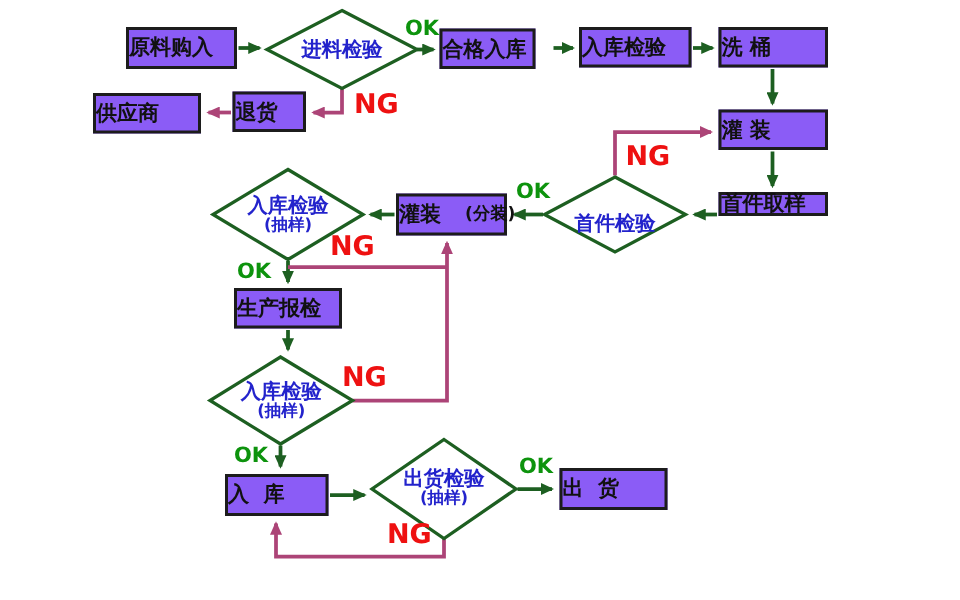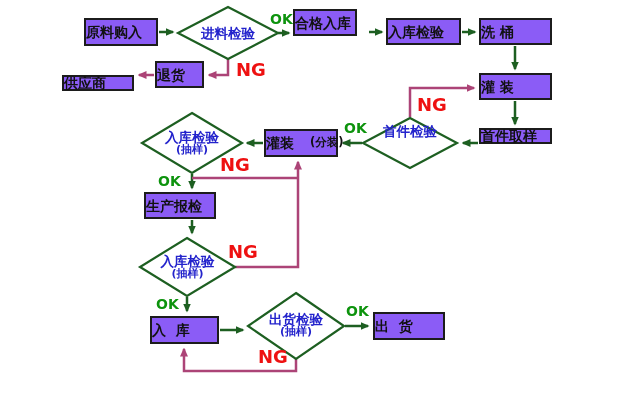--- a/index.html
+++ b/index.html
@@ -74,58 +74,58 @@
       <polygon points="410,118 457,143 410,168 363,143"></polygon>
       <polygon points="192,113 242,143 192,173 142,143"></polygon>
       <polygon points="187,238 235,267 187,296 140,267"></polygon>
       <polygon points="296,293 344,326 296,359 248,326"></polygon>
     </g>
   </svg>
 
   <div class="box" style="left:84px;top:18px;width:74px;height:28px">
     <span>原料购入</span>
   </div>
-  <div class="box" style="left:293px;top:9px;width:64px;height:27px">
+  <div class="box" style="left:293px;top:19px;width:64px;height:27px">
     <span>合格入库</span>
   </div>
   <div class="box" style="left:386px;top:18px;width:75px;height:27px">
     <span>入库检验</span>
   </div>
   <div class="box" style="left:479px;top:18px;width:73px;height:27px">
     <span>洗 桶</span>
   </div>
-  <div class="box" style="left:62px;top:75px;width:72px;height:16px">
+  <div class="box" style="left:62px;top:62px;width:72px;height:27px">
     <span>供应商</span>
   </div>
   <div class="box" style="left:155px;top:61px;width:49px;height:27px">
     <span>退货</span>
   </div>
   <div class="box" style="left:479px;top:73px;width:73px;height:27px">
     <span>灌 装</span>
   </div>
   <div class="box" style="left:479px;top:128px;width:73px;height:16px">
     <span>首件取样</span>
   </div>
   <div class="box" style="left:264px;top:129px;width:74px;height:28px">
     <span>灌装</span><span class="subsmall">(分装)</span>
   </div>
-  <div class="box" style="left:144px;top:192px;width:72px;height:27px">
+  <div class="box" style="left:156px;top:192px;width:72px;height:27px">
     <span>生产报检</span>
   </div>
   <div class="box" style="left:150px;top:316px;width:69px;height:28px">
     <span>入  库</span>
   </div>
   <div class="box" style="left:373px;top:312px;width:72px;height:28px">
     <span>出  货</span>
   </div>
 
   <div class="dlabel" style="left:178px;top:7px;width:100px;height:52px">
     <span>进料检验</span>
   </div>
-  <div class="dlabel" style="left:363px;top:106px;width:94px;height:50px">
+  <div class="dlabel" style="left:363px;top:124px;width:94px;height:50px">
     <span>首件检验</span>
   </div>
   <div class="dlabel" style="left:142px;top:113px;width:100px;height:60px">
     <span>入库检验</span>
     <span class="sub">(抽样)</span>
   </div>
   <div class="dlabel" style="left:140px;top:238px;width:95px;height:58px">
     <span>入库检验</span>
     <span class="sub">(抽样)</span>
   </div>

